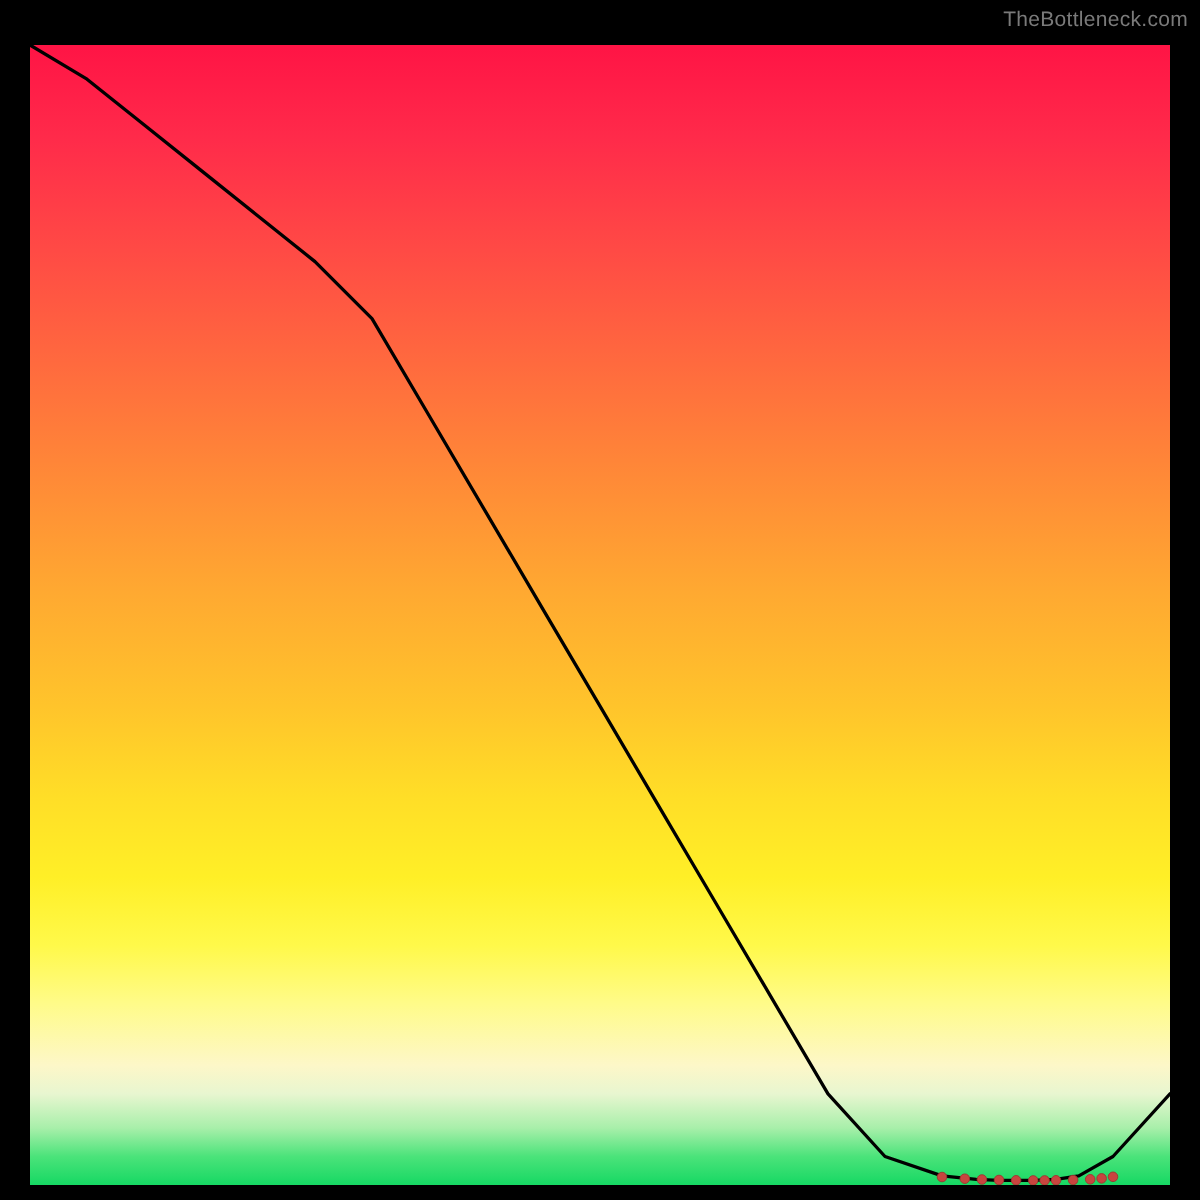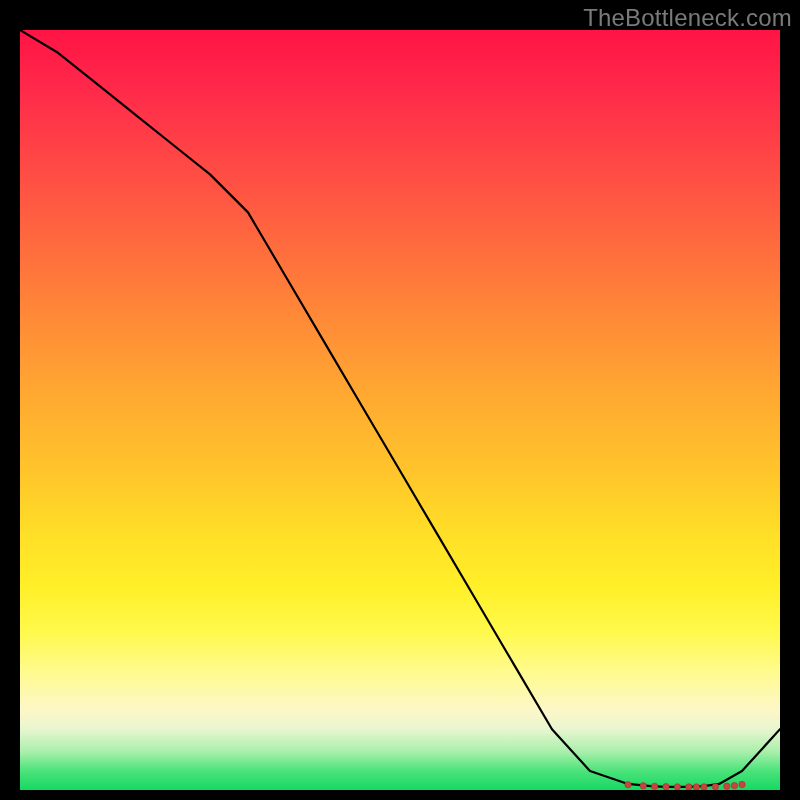--- a/index.html
+++ b/index.html
@@ -14,21 +14,21 @@
     position: relative;
     width: 800px;
     height: 800px;
     background: #000;
   }
   .watermark {
     position: absolute;
     top: 4px;
     right: 8px;
     font-family: Arial, Helvetica, sans-serif;
-    font-size: 24px;
+    font-size: 14px;
     color: #7a7a7a;
     letter-spacing: 0.2px;
     user-select: none;
   }
   .plot {
     position: absolute;
     left: 20px;
     top: 30px;
     width: 760px;
     height: 760px;

